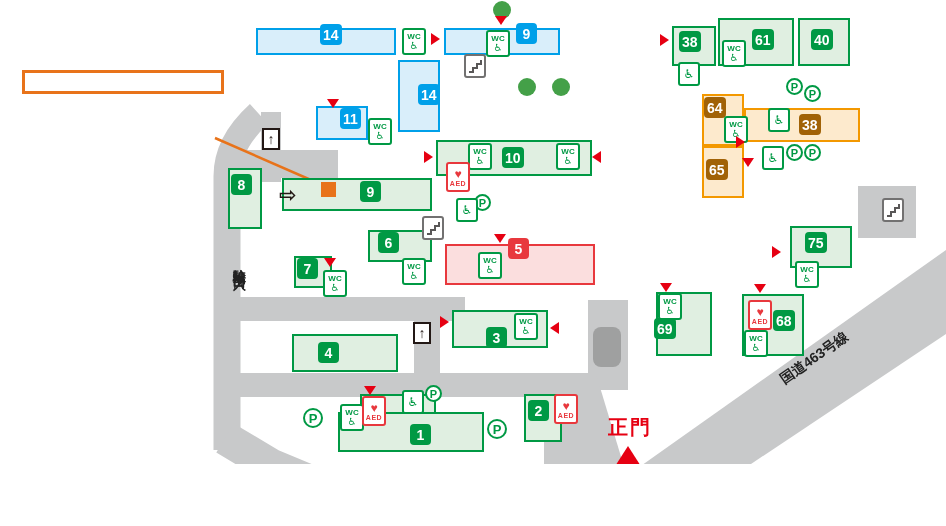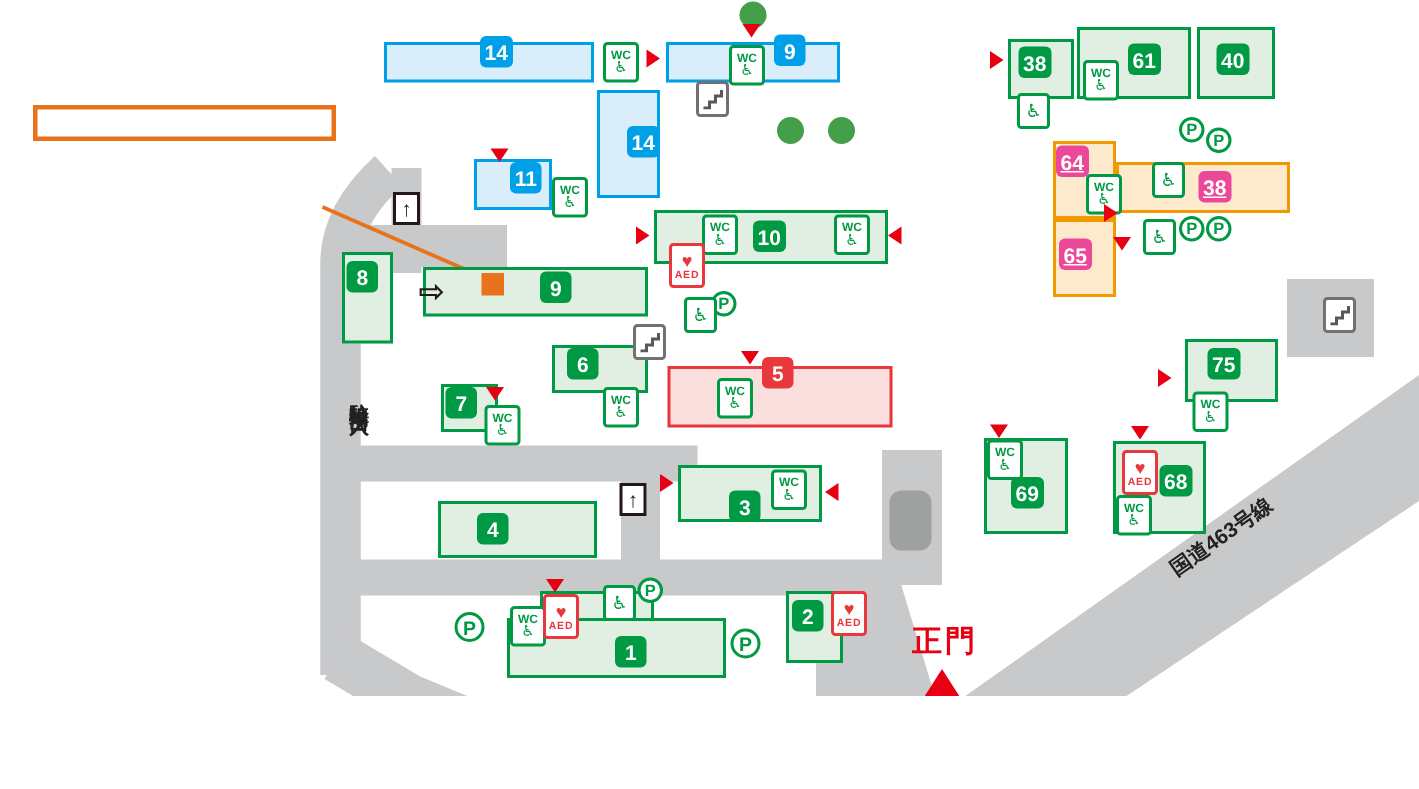--- a/index.html
+++ b/index.html
@@ -8,21 +8,21 @@
   .layer{position:absolute;left:0;top:0;z-index:0;}
   .bldg{position:absolute;box-sizing:border-box;border:2px solid;z-index:1;}
   .bldg.gn{background:#e0efe1;border-color:#009944;}
   .bldg.bl{background:#d9eefa;border-color:#00a0e9;}
   .bldg.or{background:#fdeacd;border-color:#f39800;}
   .bldg.rd{background:#fbdede;border-color:#e8383d;}
   .badge{position:absolute;z-index:3;display:flex;align-items:center;justify-content:center;
          height:21px;min-width:21px;padding:0 3px;border-radius:4px;color:#fff;
          font-weight:bold;font-size:14px;box-sizing:border-box;}
   .badge.g{background:#009944;} .badge.b{background:#00a0e9;}
-  .badge.o{background:#ec4899;text-decoration:underline;} .badge.r{background:#e8383d;}
+  .badge.o{background:#a16207;} .badge.r{background:#e8383d;}
   .wc{position:absolute;z-index:3;width:24px;height:27px;background:#fff;border:2px solid #009944;
       border-radius:3px;color:#009944;display:flex;flex-direction:column;align-items:center;
       justify-content:center;line-height:1;box-sizing:border-box;}
   .wc .txt{font-size:8px;font-weight:bold;}
   .wc .sym{font-size:10px;}
   .aed{position:absolute;z-index:3;width:24px;height:30px;background:#fff;border:2px solid #e8383d;
        border-radius:3px;display:flex;flex-direction:column;align-items:center;justify-content:center;
        line-height:1;box-sizing:border-box;}
   .aed .heart{color:#e8383d;font-size:12px;}
   .aed .txt{color:#e8383d;font-size:7px;font-weight:bold;letter-spacing:.5px;}
@@ -124,21 +124,21 @@
   <div class="badge g" style="left:410px;top:424px">1</div>
   <div class="badge g" style="left:528px;top:400px">2</div>
   <div class="badge g" style="left:679px;top:31px">38</div>
   <div class="badge g" style="left:752px;top:29px">61</div>
   <div class="badge g" style="left:811px;top:29px">40</div>
   <div class="badge o" style="left:704px;top:97px">64</div>
   <div class="badge o" style="left:799px;top:114px">38</div>
   <div class="badge o" style="left:706px;top:159px">65</div>
   <div class="badge g" style="left:805px;top:232px">75</div>
   <div class="badge g" style="left:773px;top:310px">68</div>
-  <div class="badge g" style="left:674px;top:318px">69</div>
+  <div class="badge g" style="left:654px;top:318px">69</div>
 
   <div class="wc" style="left:402px;top:28px">
       <span class="txt">WC</span>
       <span class="sym">♿</span>
     </div>
   <div class="wc" style="left:486px;top:30px">
       <span class="txt">WC</span>
       <span class="sym">♿</span>
     </div>
   <div class="wc" style="left:368px;top:118px">

